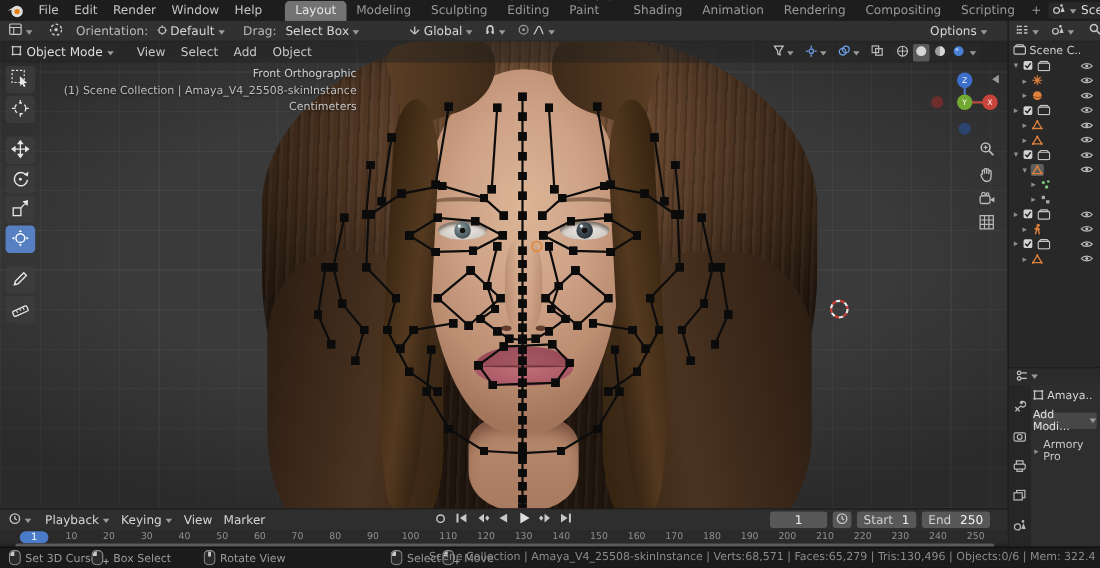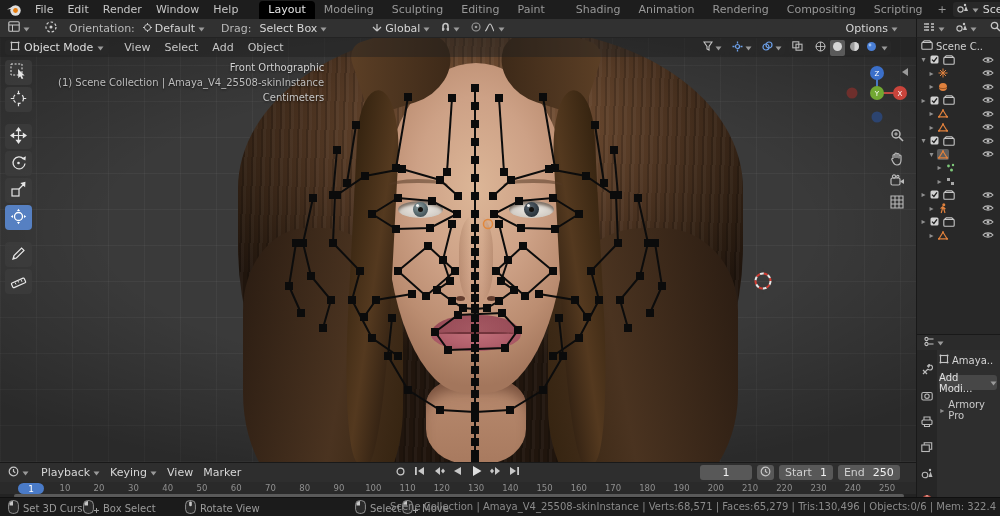--- a/index.html
+++ b/index.html
@@ -8,21 +8,21 @@
     -webkit-font-smoothing:antialiased; }
   #app { position:relative; width:1000px; height:516px; background:#1d1d1d; }
 
   
   #topbar { position:absolute; left:0; top:0; width:884px; height:19px;
     background:#1d1d1d; display:flex; align-items:center; padding:0 4px; }
   #blender-logo { width:16px; height:14px; margin:0 6px 0 2px; flex:0 0 auto; }
   .menu-item { padding:1px 7px; color:#c6c6c6; cursor:default; border-radius:3px; }
   #topbar-tabs { display:flex; align-items:flex-end; height:19px; margin-left:14px; }
   .ws-tab { padding:2px 9px 3px; color:#989898; border-radius:4px 4px 0 0; }
-  .ws-tab.active { background:#000000; color:#e4e4e4; }
+  .ws-tab.active { background:#737373; color:#e4e4e4; }
   .ws-tab.plus { color:#9a9a9a; padding:2px 6px 3px; }
   #topbar-right { margin-left:auto; display:flex; gap:6px; align-items:center; }
   .id-field { display:flex; align-items:center; gap:4px; background:#282828;
     border-radius:3px; height:15px; padding:0 4px; min-width:138px; }
   .id-field .fname { color:#d8d8d8; flex:1; }
 
   
   #toolsettings { position:absolute; left:0; top:19px; width:916px; height:19px;
     background:#313131; border-bottom:1px solid #232323; display:flex;
     align-items:center; gap:5px; padding:0 5px; }

